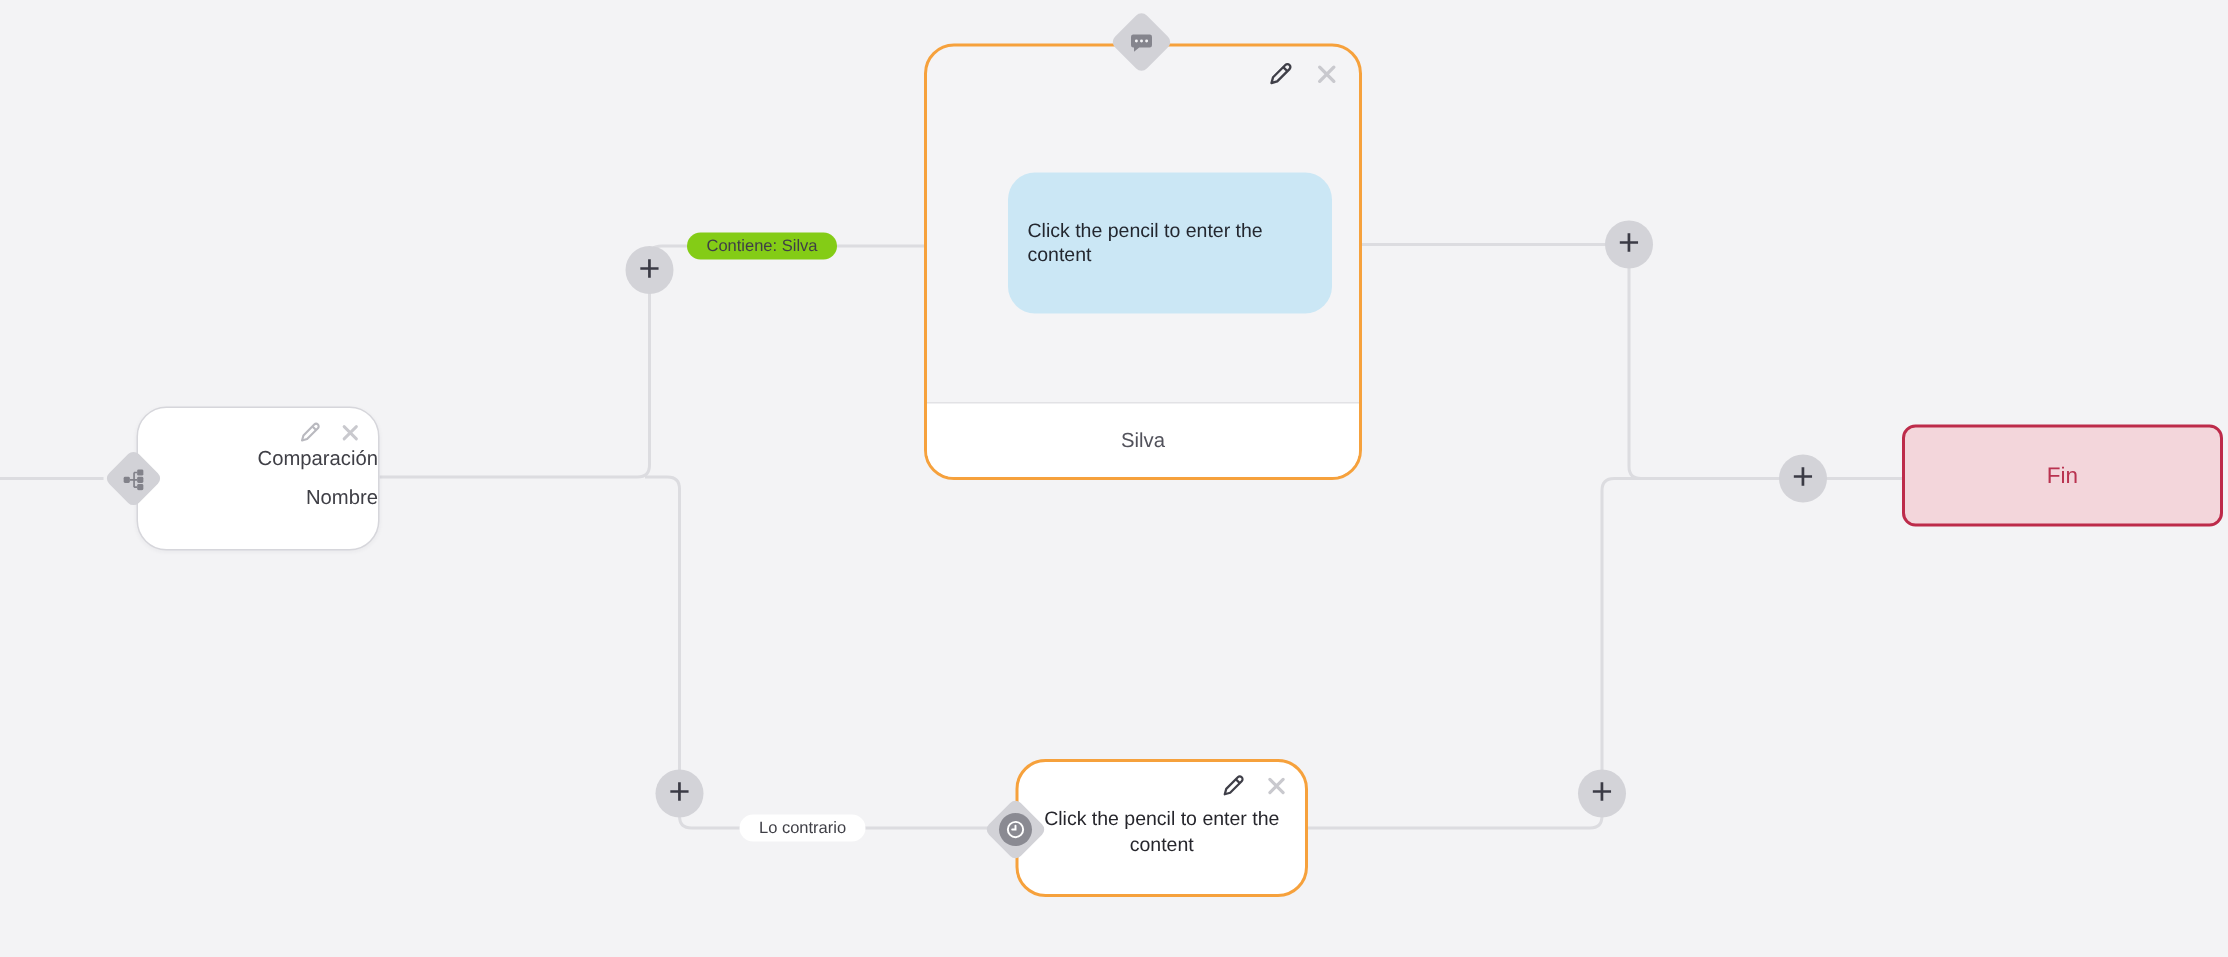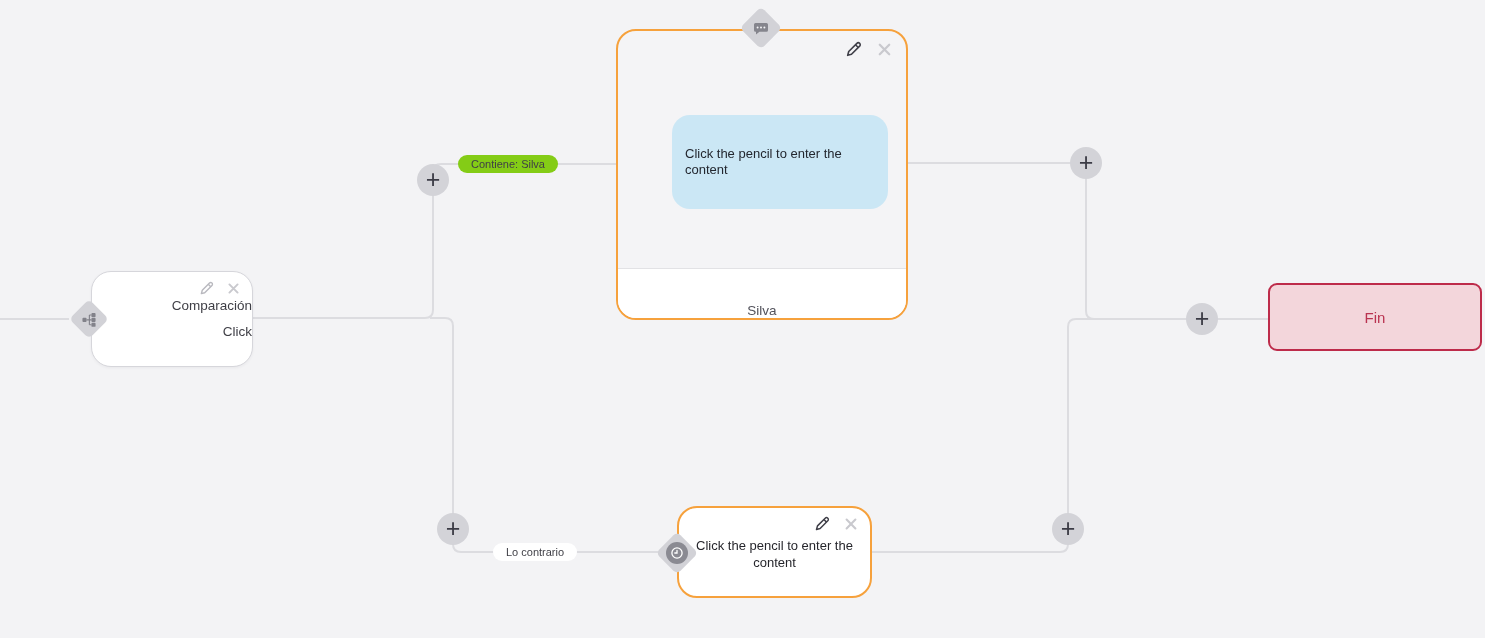--- a/index.html
+++ b/index.html
@@ -45,21 +45,21 @@
   .comparison-body div { font-size:13.5px; color:#3f3f46; }
 
   
   .message-node { left:616px; top:29px; width:292px; height:291px; background:#f4f4f6;
     border:2px solid #f6a13c; overflow:hidden; }
   .message-bubble { position:absolute; left:54px; top:84px; width:216px; height:94px;
     background:#cbe7f5; border-radius:18px; display:flex; align-items:center;
     padding:0 14px 0 13px; }
   .message-bubble div { font-size:13px; line-height:1.22; color:#23272f; }
   .message-footer { position:absolute; left:0; right:0; bottom:0; height:50px; background:#fff;
-    border-top:1px solid #e2e2e5; display:flex; align-items:flex-end; justify-content:center;
+    border-top:1px solid #e2e2e5; display:flex; align-items:center; justify-content:center;
     font-size:13.5px; color:#52525b; }
 
   
   .delay-node { left:677px; top:506px; width:195px; height:92px; background:#fff;
     border:2px solid #f6a13c; }
   .delay-text { margin:30px auto 0; width:168px; text-align:center; font-size:13px;
     line-height:1.28; color:#26262c; }
   .delay-badge-circle { width:22px; height:22px; border-radius:50%; background:#8a8a92;
     display:flex; align-items:center; justify-content:center; }
 
@@ -112,21 +112,21 @@
           </svg>
       </button>
       <button class="icon-btn x-light">
         <svg width="13" height="13" viewBox="0 0 14 14">
             <path d="M2.6 2.6l8.8 8.8M11.4 2.6l-8.8 8.8" stroke="currentColor" stroke-width="2.1" stroke-linecap="round"></path>
           </svg>
       </button>
     </div>
     <div class="comparison-body">
       <div>Comparación</div>
-      <div>Click</div>
+      <div>Nombre</div>
     </div>
   </div>
   <div class="diamond" style="left:75px; top:305px; width:28px; height:28px;">
     <svg width="15" height="15" viewBox="0 0 16 16">
       <g fill="#82828a">
           <rect x="1" y="6" width="4.4" height="4.4" rx="1"></rect>
           <rect x="10.6" y="0.8" width="4.4" height="4.4" rx="1"></rect>
           <rect x="10.6" y="6" width="4.4" height="4.4" rx="1"></rect>
           <rect x="10.6" y="11.2" width="4.4" height="4.4" rx="1"></rect>
         </g>

